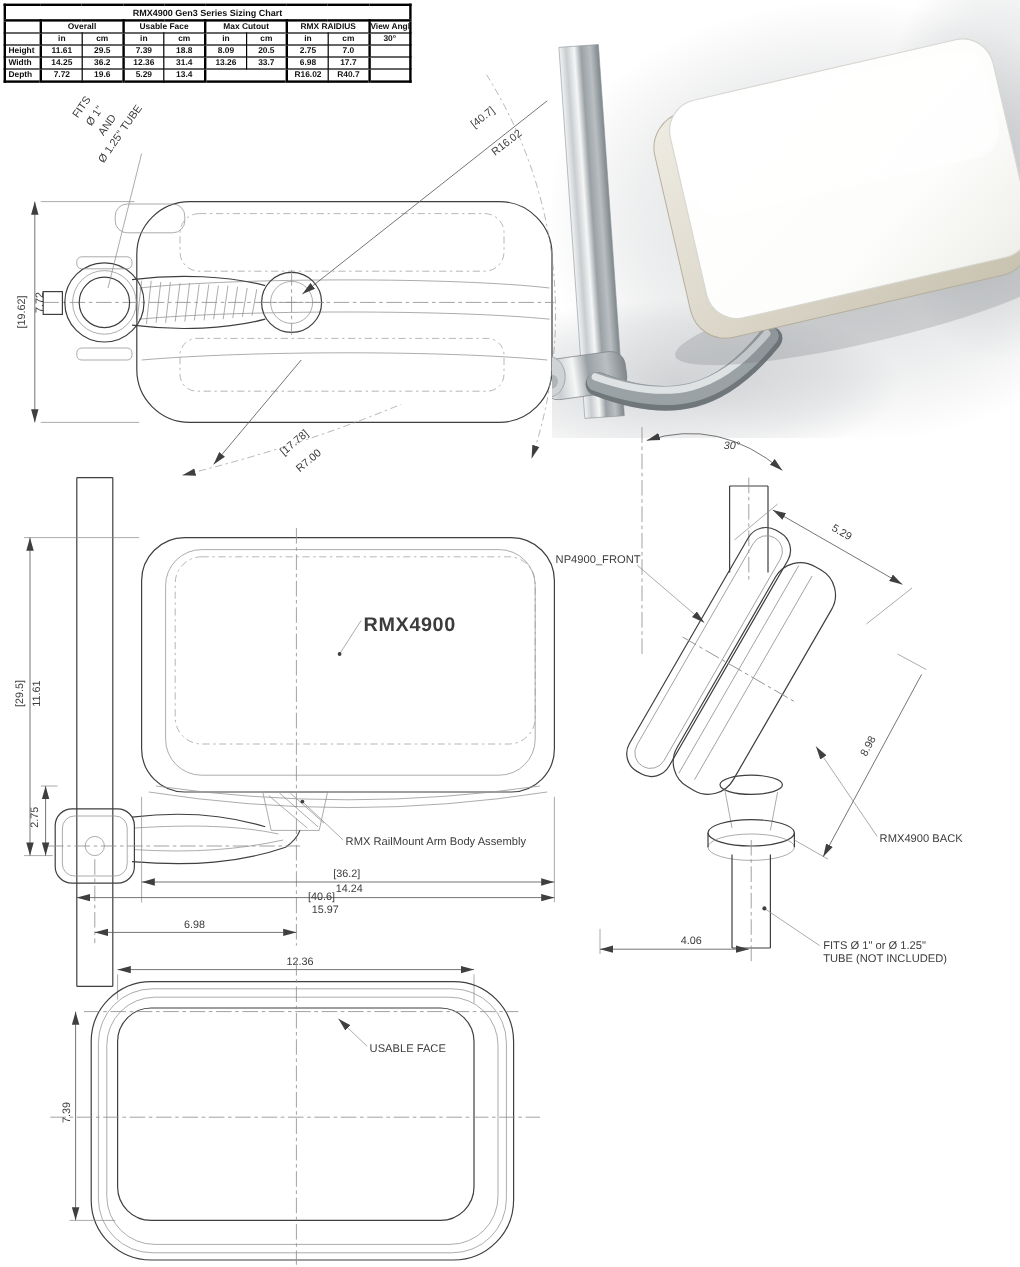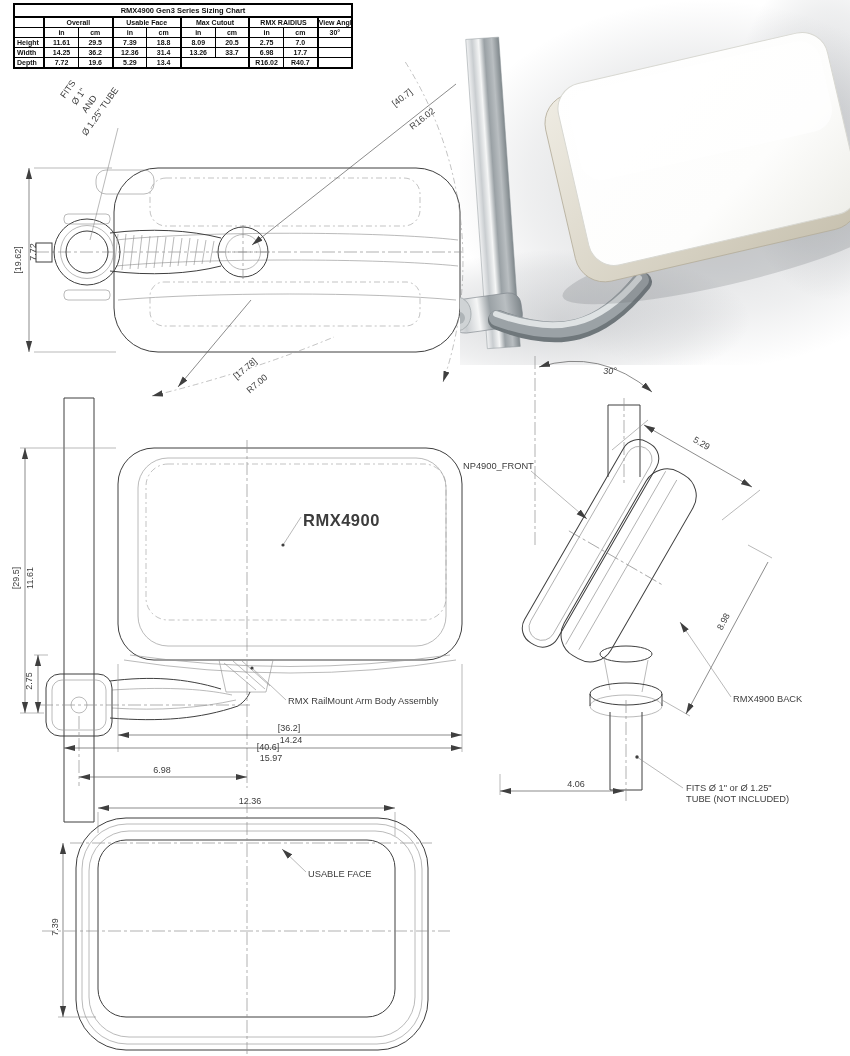--- a/index.html
+++ b/index.html
@@ -37,21 +37,21 @@
     <defs>
       <marker id="ae" markerUnits="userSpaceOnUse" markerWidth="11" markerHeight="8" refX="11" refY="4" orient="auto">
         <path d="M0,0.9 L11,4 L0,7.1 Z" fill="#3f3f3f"></path>
       </marker>
       <marker id="as" markerUnits="userSpaceOnUse" markerWidth="11" markerHeight="8" refX="0" refY="4" orient="auto">
         <path d="M11,0.9 L0,4 L11,7.1 Z" fill="#3f3f3f"></path>
       </marker>
     </defs>
   </svg>
 
-  <table class="sizing abs" style="left:13px;top:3px;">
+  <table class="sizing abs" style="left:3px;top:3px;">
     <colgroup>
       <col style="width:30px">
         <col style="width:34px">
         <col style="width:34px">
         <col style="width:34px">
         <col style="width:34px">
       <col style="width:34px">
         <col style="width:34px">
         <col style="width:34px">
         <col style="width:34px">

